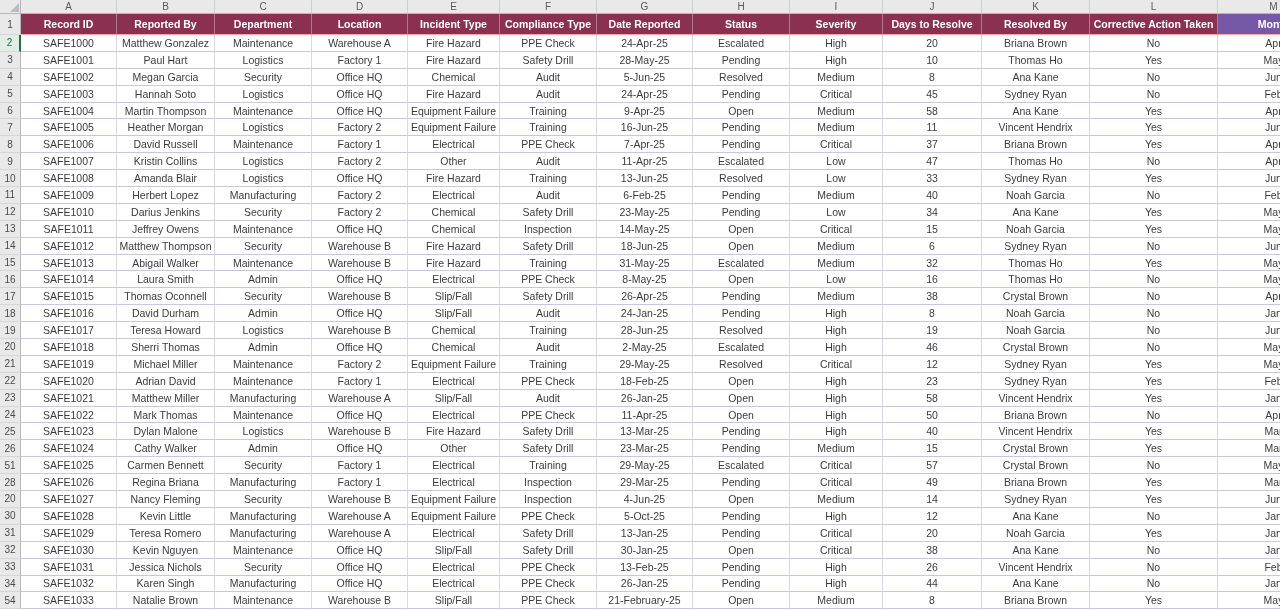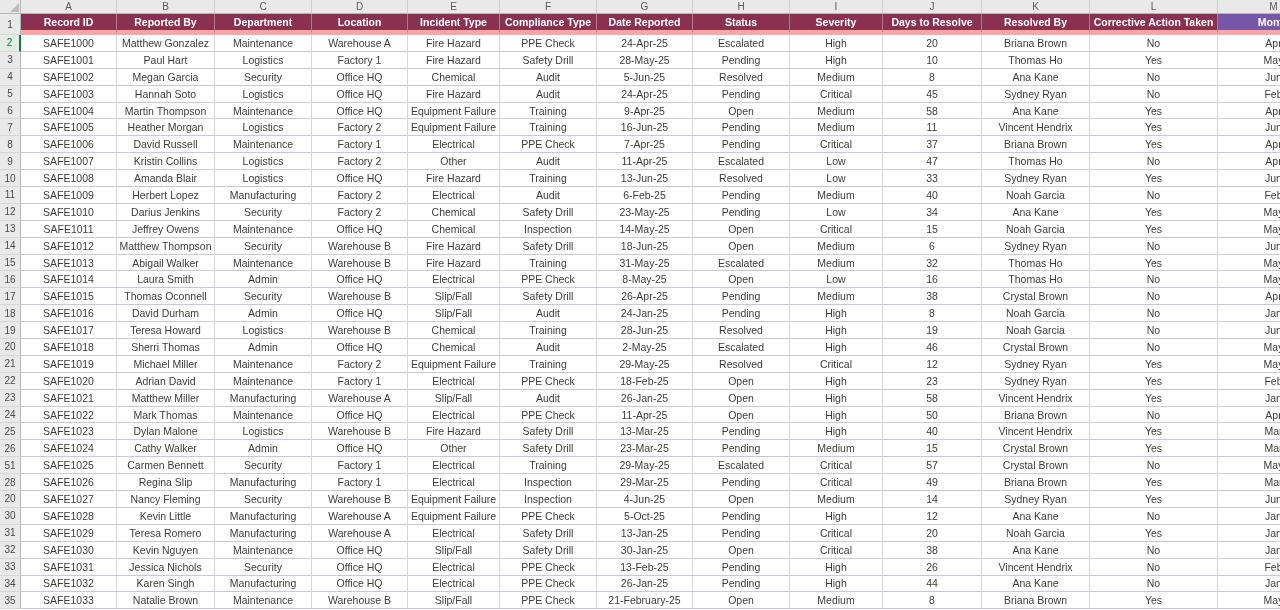--- a/index.html
+++ b/index.html
@@ -25,21 +25,21 @@
   .gutcell.active{background:#e1ede5;color:#1f7244;border-right:2px solid #1f7244;}
   
   .gridbody{position:absolute;left:21px;top:14px;}
   .row{display:flex;}
   .cell{box-sizing:border-box;height:16.9px;background:#fff;
         border-right:1px solid #dad5e8;border-bottom:1px solid #ccc5de;
         display:flex;align-items:center;justify-content:center;
         font-size:10.5px;color:#3c3c3c;white-space:nowrap;overflow:hidden;}
   .hcell{box-sizing:border-box;height:21px;background:#8a3152;color:#fff;font-weight:bold;
          font-size:10.5px;border-right:1px solid rgba(255,255,255,0.35);
-         border-bottom:5px solid #fca5a5;display:flex;align-items:center;justify-content:center;
+         border-bottom:1px solid #fca5a5;display:flex;align-items:center;justify-content:center;
          white-space:nowrap;overflow:hidden;}
   .hcell.month{background:#7757a8;}
   
   .c0{width:96px}.c1{width:98px}.c2{width:97px}.c3{width:96px}.c4{width:92px}
   .c5{width:97px}.c6{width:96px}.c7{width:97px}.c8{width:93px}.c9{width:99px}
   .c10{width:108px}.c11{width:128px}.c12{width:112px}
 </style>
 </head>
 <body>
 
@@ -90,21 +90,21 @@
       <div class="gutcell d">25</div>
       <div class="gutcell d">26</div>
       <div class="gutcell d">51</div>
       <div class="gutcell d">28</div>
       <div class="gutcell d">20</div>
       <div class="gutcell d">30</div>
       <div class="gutcell d">31</div>
       <div class="gutcell d">32</div>
       <div class="gutcell d">33</div>
       <div class="gutcell d">34</div>
-      <div class="gutcell d">35</div>
+      <div class="gutcell d">54</div>
     </div>
   <div class="gridbody" id="gridbody">
       <div class="row">
         <div class="hcell c0">Record ID</div>
         <div class="hcell c1">Reported By</div>
         <div class="hcell c2">Department</div>
         <div class="hcell c3">Location</div>
         <div class="hcell c4">Incident Type</div>
         <div class="hcell c5">Compliance Type</div>
         <div class="hcell c6">Date Reported</div>
@@ -500,21 +500,21 @@
         <div class="cell c6">29-May-25</div>
         <div class="cell c7">Escalated</div>
         <div class="cell c8">Critical</div>
         <div class="cell c9">57</div>
         <div class="cell c10">Crystal Brown</div>
         <div class="cell c11">No</div>
         <div class="cell c12">May</div>
       </div>
       <div class="row">
         <div class="cell c0">SAFE1026</div>
-        <div class="cell c1">Regina Slip</div>
+        <div class="cell c1">Regina Briana</div>
         <div class="cell c2">Manufacturing</div>
         <div class="cell c3">Factory 1</div>
         <div class="cell c4">Electrical</div>
         <div class="cell c5">Inspection</div>
         <div class="cell c6">29-Mar-25</div>
         <div class="cell c7">Pending</div>
         <div class="cell c8">Critical</div>
         <div class="cell c9">49</div>
         <div class="cell c10">Briana Brown</div>
         <div class="cell c11">Yes</div>

